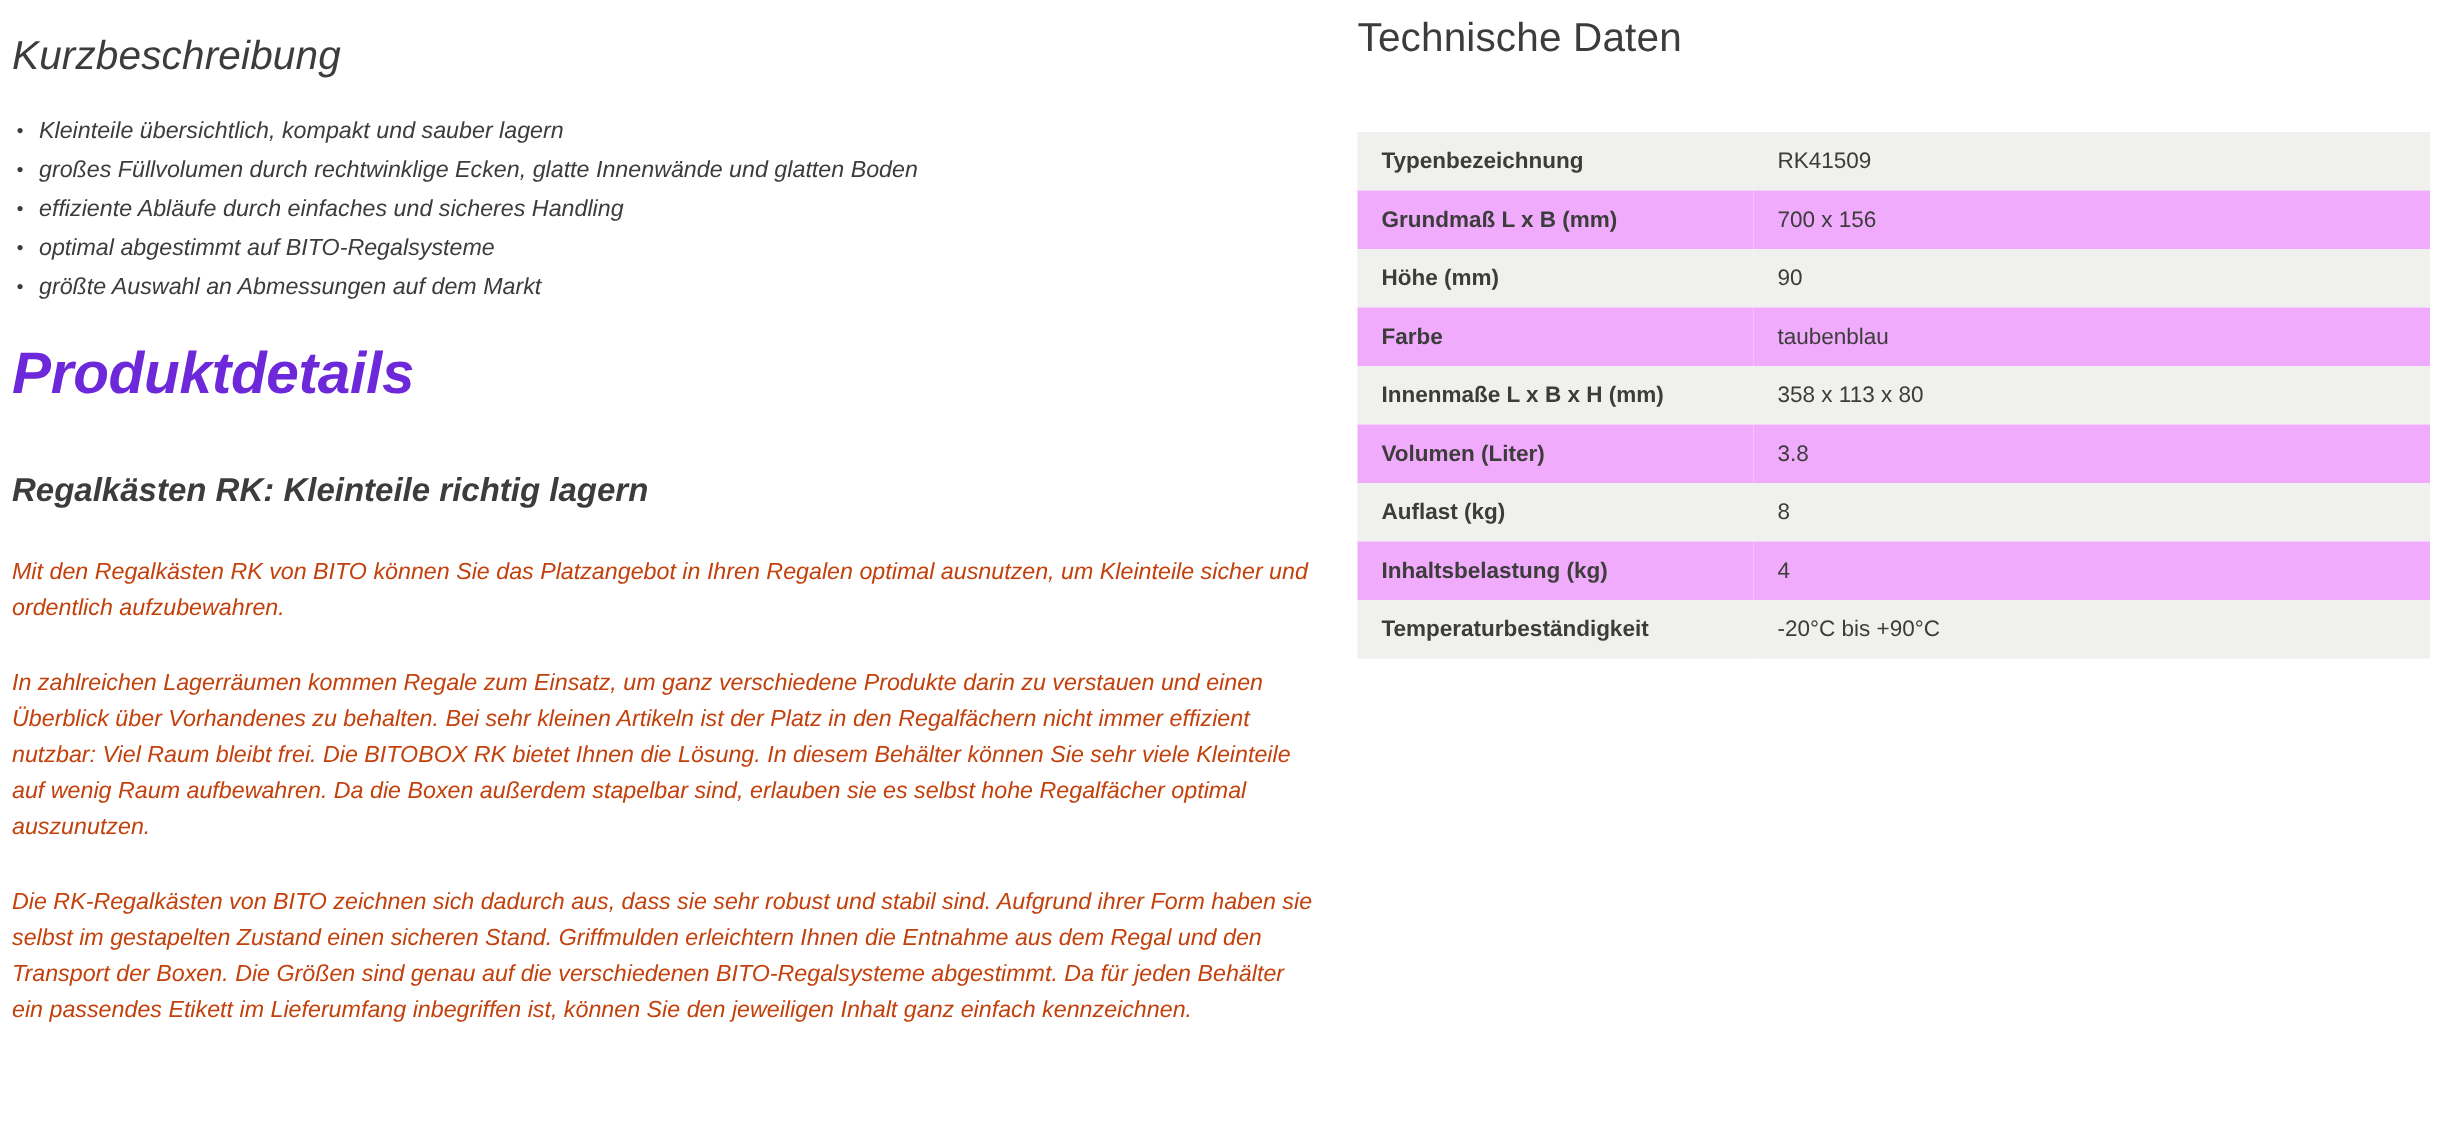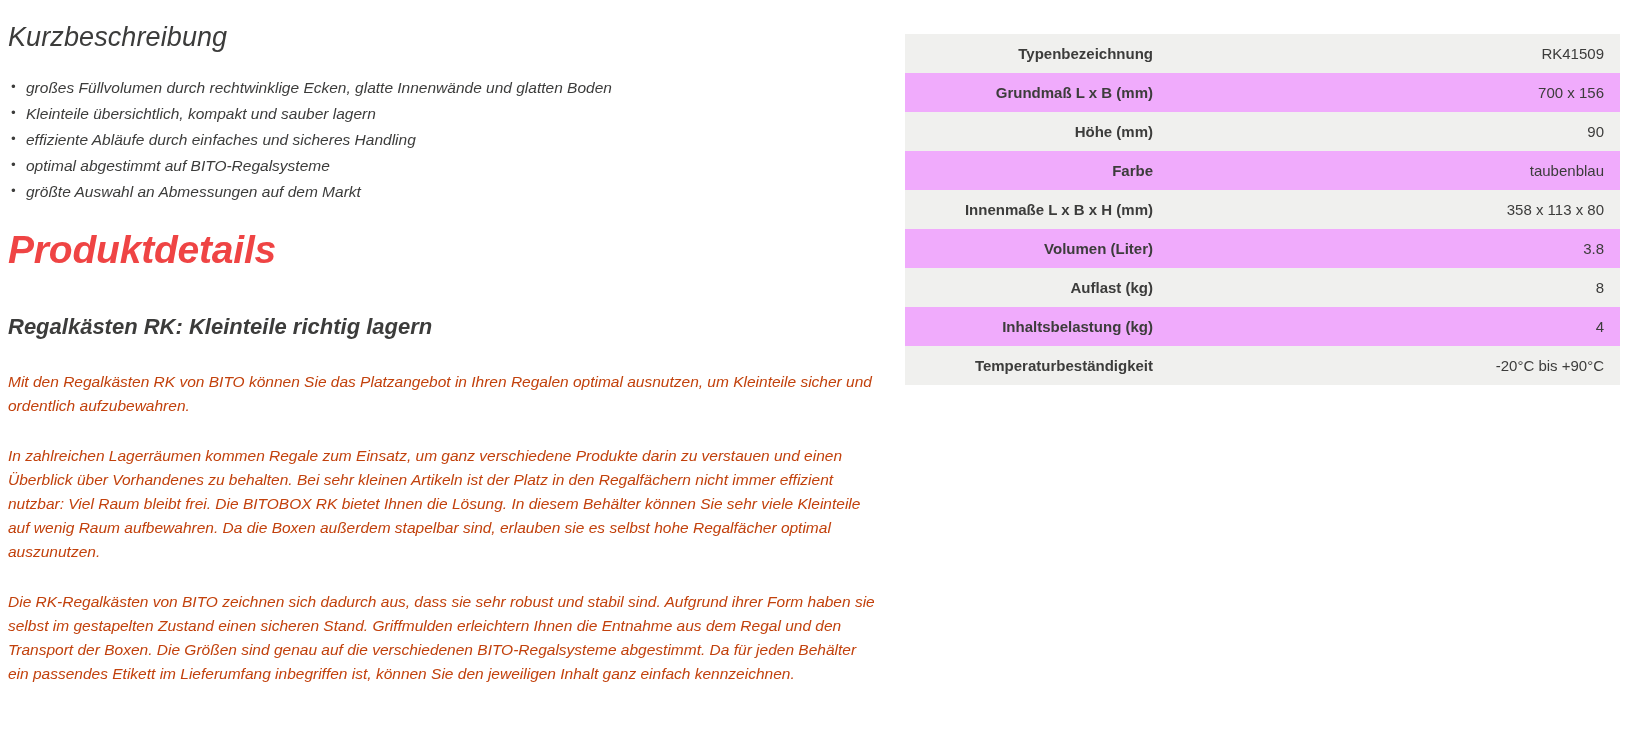--- a/index.html
+++ b/index.html
@@ -59,21 +59,21 @@
     content: "\2022";
     position: absolute;
     left: 3px;
     top: -1px;
     font-size: 13px;
     color: #3c3c3b;
   }
   h1.product-details {
     font-size: 39px;
     font-weight: 700;
-    color: #ef4444;
+    color: #6d28d9;
     margin: 22px 0 0 0;
     line-height: 48px;
     letter-spacing: -0.2px;
   }
   h3.sub-title {
     font-size: 22px;
     font-weight: 700;
     color: #3c3c3b;
     margin: 38px 0 0 0;
     line-height: 30px;
@@ -83,23 +83,22 @@
     line-height: 24px;
     color: #c2410c;
     margin: 26px 0 0 0;
     max-width: 870px;
   }
   p.body-text.first { margin-top: 28px; }
 
   .spec-table {
     width: 715px;
     border-collapse: collapse;
-    margin-top: 34px;
+    margin-top: 46px;
     table-layout: fixed;
-    text-align: right;
   }
   .spec-table tr { height: 39px; }
   .spec-table tr.odd { background: #f0f0ee; }
   .spec-table tr.even { background: #f0abfc; }
   .spec-table td {
     font-size: 15px;
     color: #3c3c3b;
     padding: 0 16px;
     vertical-align: middle;
     border: none;
@@ -115,41 +114,42 @@
 </head>
 <body>
 
 <div class="page">
 
   <div class="left-col">
 
     <h2 class="section-title">Kurzbeschreibung</h2>
 
     <ul class="bullets">
+      <li>Kleinteile übersichtlich, kompakt und sauber lagern</li>
       <li>großes Füllvolumen durch rechtwinklige Ecken, glatte Innenwände und glatten Boden</li>
-      <li>Kleinteile übersichtlich, kompakt und sauber lagern</li>
       <li>effiziente Abläufe durch einfaches und sicheres Handling</li>
       <li>optimal abgestimmt auf BITO-Regalsysteme</li>
       <li>größte Auswahl an Abmessungen auf dem Markt</li>
     </ul>
 
     <h1 class="product-details">Produktdetails</h1>
 
     <h3 class="sub-title">Regalkästen RK: Kleinteile richtig lagern</h3>
 
     <p class="body-text first">Mit den Regalkästen RK von BITO können Sie das Platzangebot in Ihren Regalen optimal ausnutzen, um Kleinteile sicher und ordentlich aufzubewahren.</p>
 
     <p class="body-text">In zahlreichen Lagerräumen kommen Regale zum Einsatz, um ganz verschiedene Produkte darin zu verstauen und einen Überblick über Vorhandenes zu behalten. Bei sehr kleinen Artikeln ist der Platz in den Regalfächern nicht immer effizient nutzbar: Viel Raum bleibt frei. Die BITOBOX RK bietet Ihnen die Lösung. In diesem Behälter können Sie sehr viele Kleinteile auf wenig Raum aufbewahren. Da die Boxen außerdem stapelbar sind, erlauben sie es selbst hohe Regalfächer optimal auszunutzen.</p>
 
     <p class="body-text">Die RK-Regalkästen von BITO zeichnen sich dadurch aus, dass sie sehr robust und stabil sind. Aufgrund ihrer Form haben sie selbst im gestapelten Zustand einen sicheren Stand. Griffmulden erleichtern Ihnen die Entnahme aus dem Regal und den Transport der Boxen. Die Größen sind genau auf die verschiedenen BITO-Regalsysteme abgestimmt. Da für jeden Behälter ein passendes Etikett im Lieferumfang inbegriffen ist, können Sie den jeweiligen Inhalt ganz einfach kennzeichnen.</p>
 
   </div>
 
   <div class="right-col">
 
+    <h2 class="section-title">Technische Daten</h2>
 
     <table class="spec-table">
       <tbody>
         <tr class="odd">
           <td class="label">Typenbezeichnung</td>
           <td class="value">RK41509</td>
         </tr>
         <tr class="even">
           <td class="label">Grundmaß L x B (mm)</td>
           <td class="value">700 x 156</td>

